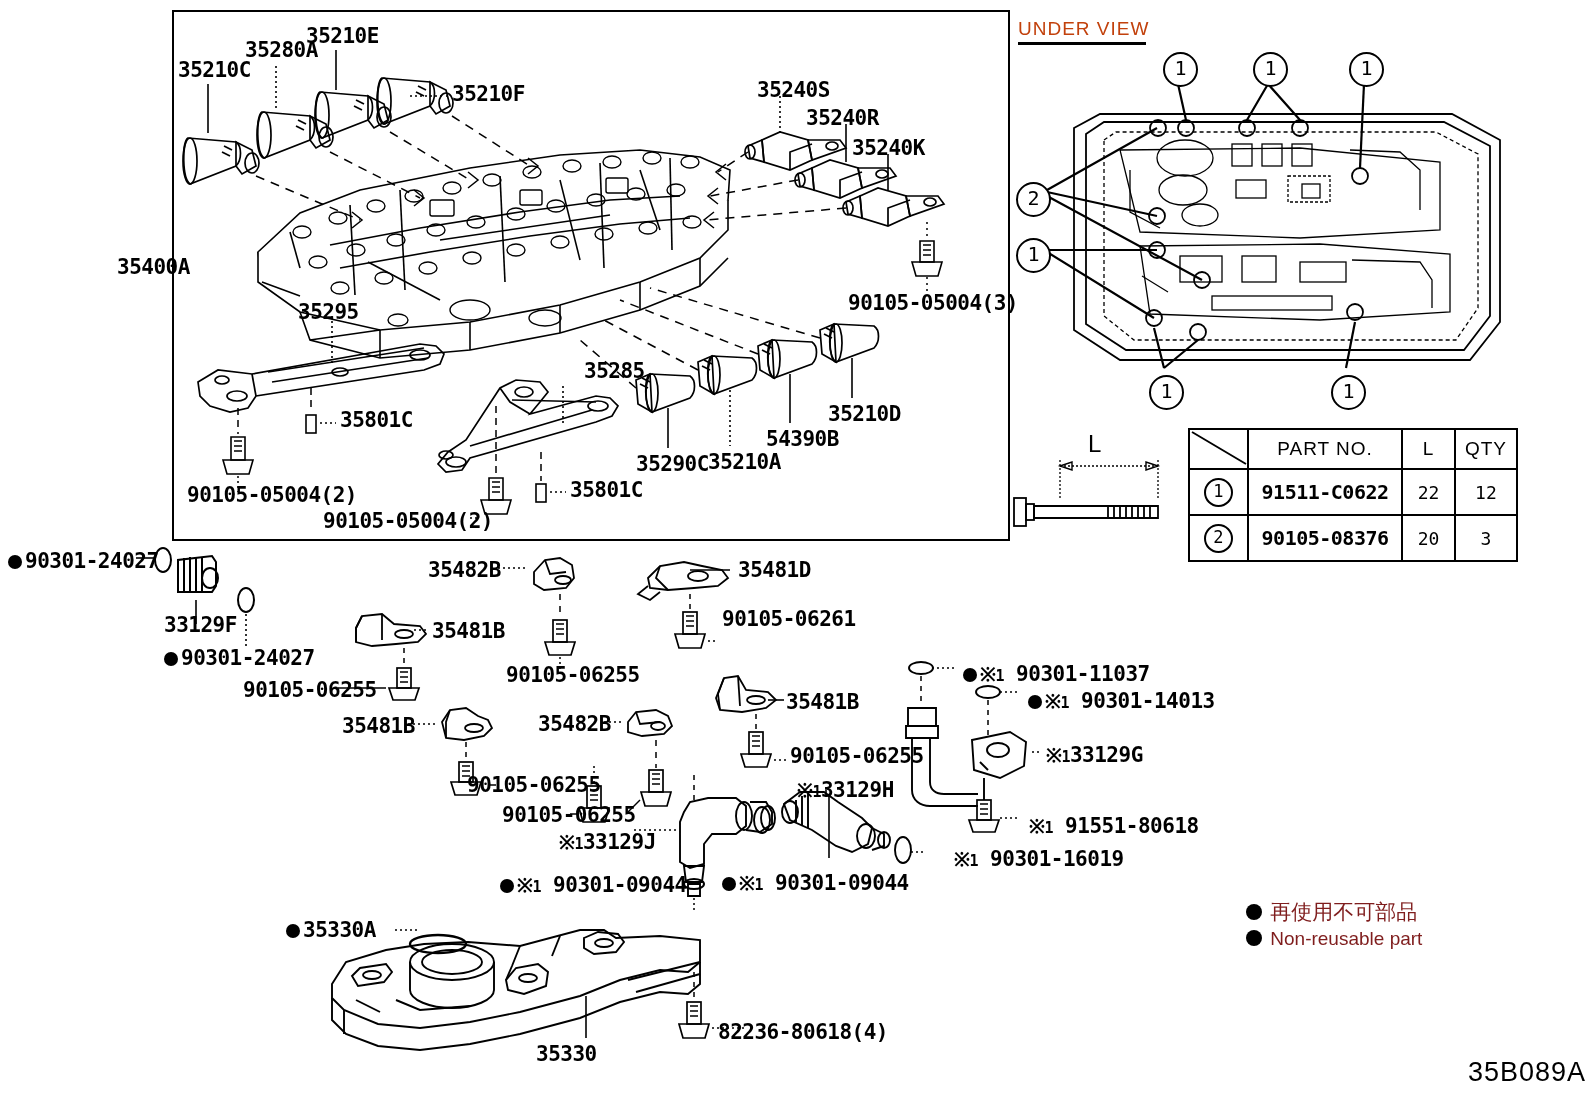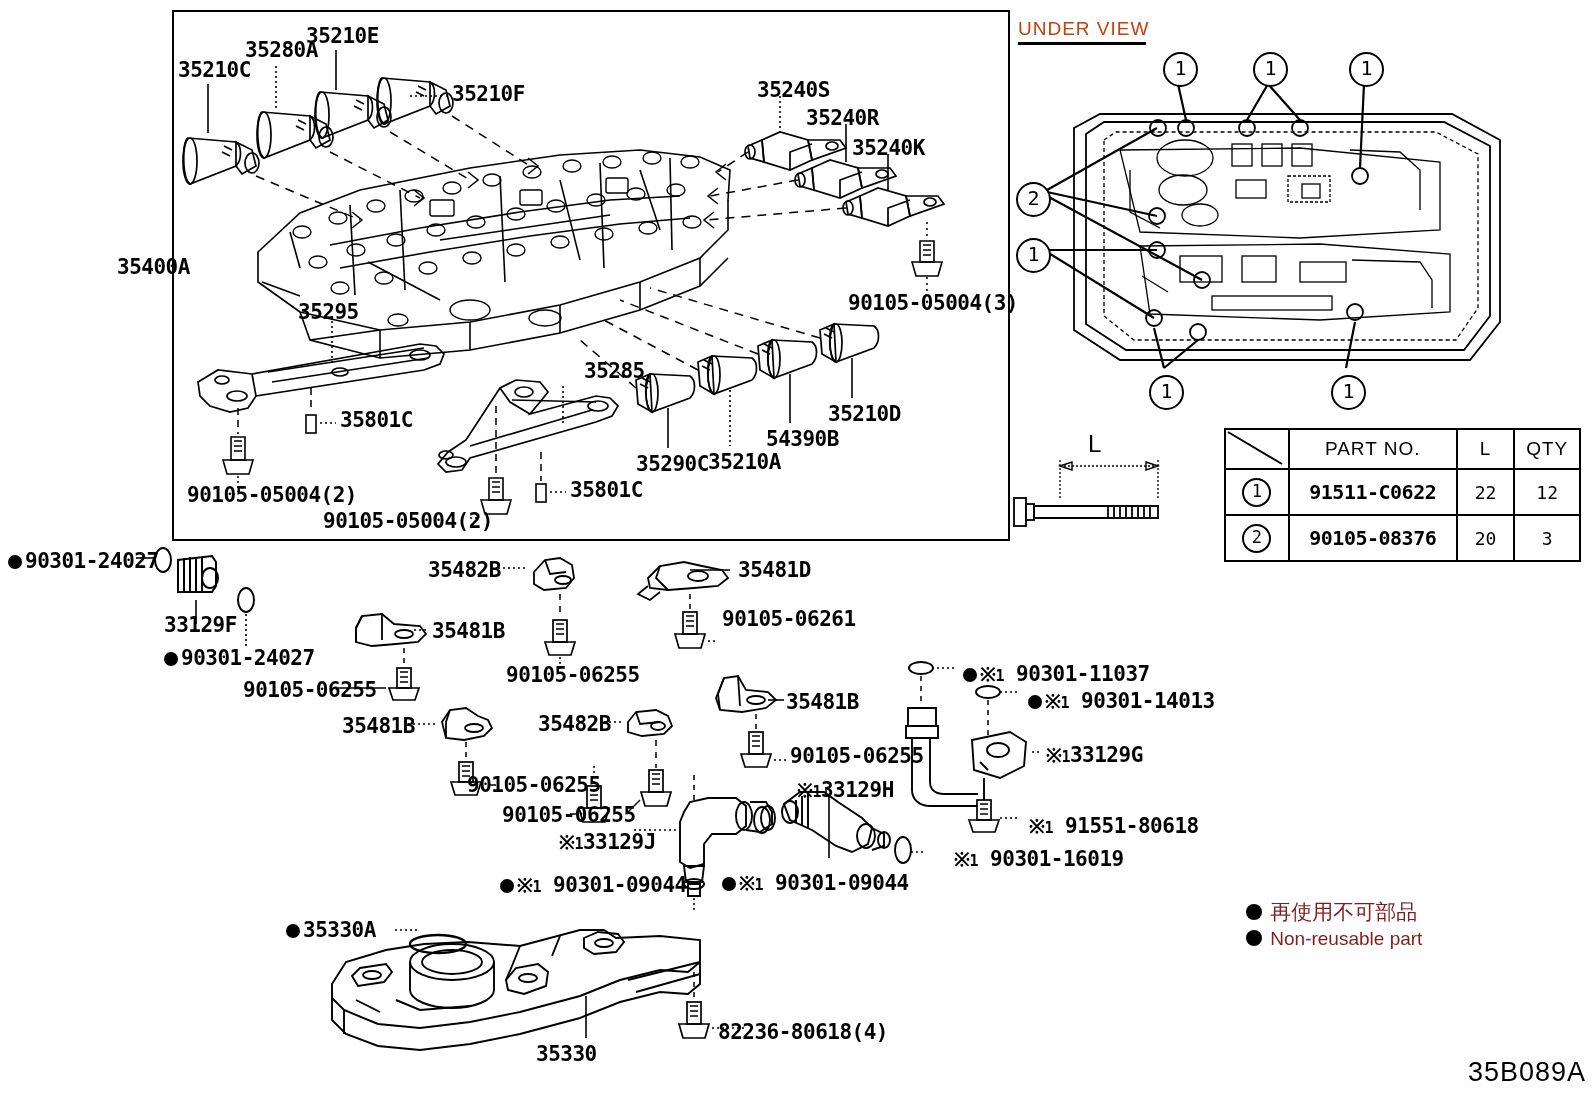--- a/index.html
+++ b/index.html
@@ -672,21 +672,21 @@
   <div class="cnum" style="left:1163px;top:52px;">1</div>
   <div class="cnum" style="left:1253px;top:52px;">1</div>
   <div class="cnum" style="left:1349px;top:52px;">1</div>
   <div class="cnum" style="left:1016px;top:182px;">2</div>
   <div class="cnum" style="left:1016px;top:238px;">1</div>
   <div class="cnum" style="left:1149px;top:375px;">1</div>
   <div class="cnum" style="left:1331px;top:375px;">1</div>
 
   <div class="lbl" style="left:1088px;top:432px;font-family:'Liberation Sans',sans-serif;font-size:24px;font-weight:normal;">L</div>
 
-  <table class="tbl" style="left:1224px;top:428px;width:357px;">
+  <table class="tbl" style="left:1188px;top:428px;width:330px;">
     <tbody>
         <tr>
       <td style="width:58px;height:36px;position:relative;">
         <svg width="58" height="36" style="position:absolute;left:0;top:0;">
           <line x1="2" y1="2" x2="56" y2="34" stroke="#000" stroke-width="2"></line>
         </svg>
       </td>
       <th class="hd" style="width:160px;">PART NO.</th>
       <th class="hd" style="width:52px;">L</th>
       <th class="hd" style="width:60px;">QTY</th>

